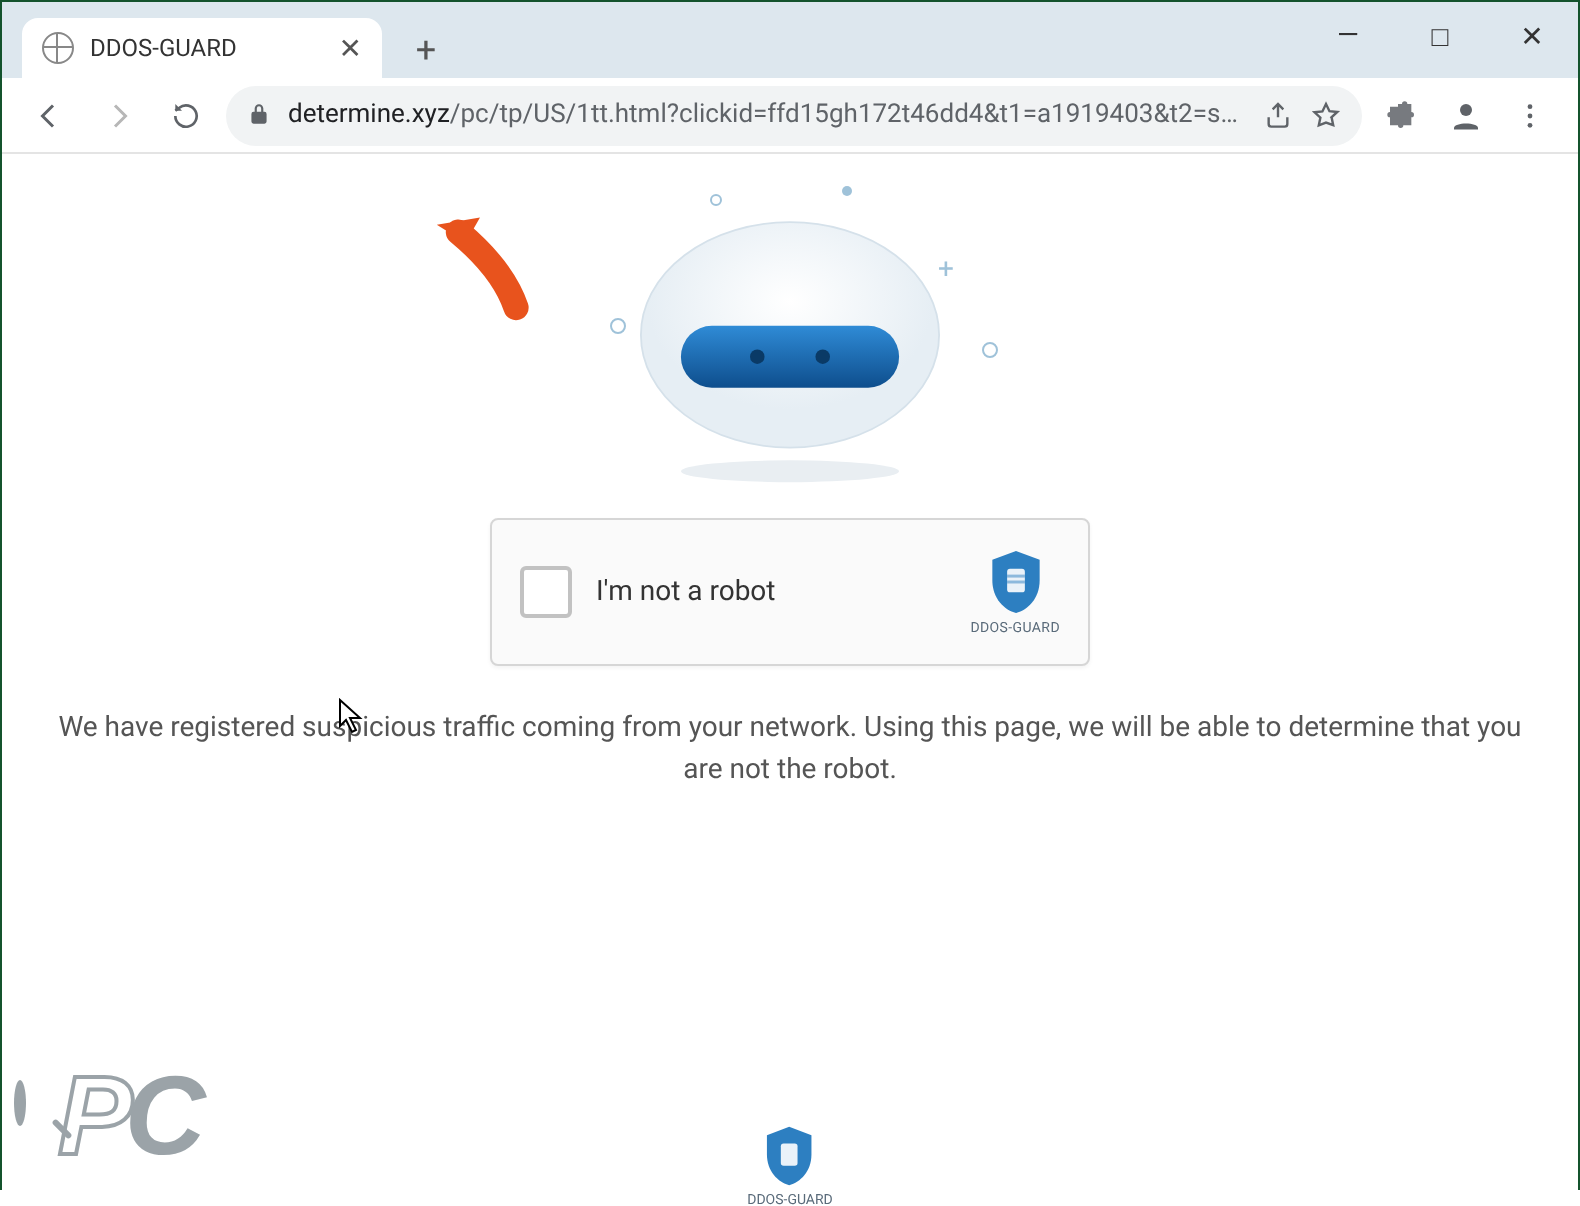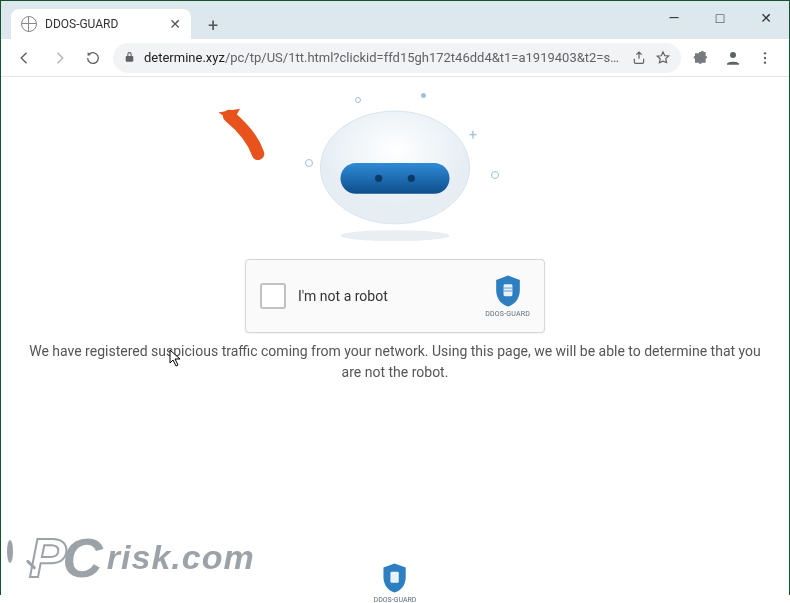--- a/index.html
+++ b/index.html
@@ -132,21 +132,21 @@
     top: 10px;
     width: 54px; height: 54px;
   }
   .robot-wrap {
     position:relative;
     width: 260px;
     margin: 20px auto 8px auto;
   }
   .captcha-box {
     width: 300px;
-    margin: 12px auto 8px auto;
+    margin: 12px auto 21px auto;
     border: 1px solid #d6d6d6;
     background: #fafafa;
     border-radius: 4px;
     padding: 14px 14px;
     display:flex; align-items:center;
     gap: 12px;
     box-shadow: 0 1px 2px rgba(0,0,0,0.05);
   }
   .captcha-box .chk {
     width: 26px; height: 26px;
@@ -352,16 +352,15 @@
         </svg>
     </span>
   </div>
 
   <div class="watermark">
     <span class="mag">
       <span class="ring"></span><span class="handle"></span>
     </span>
     <span class="p-outline">P</span>
     <span class="c-solid">C</span>
-    <span class="rest">risk.com</span>
   </div>
 
 </div>
 
 </body></html>

